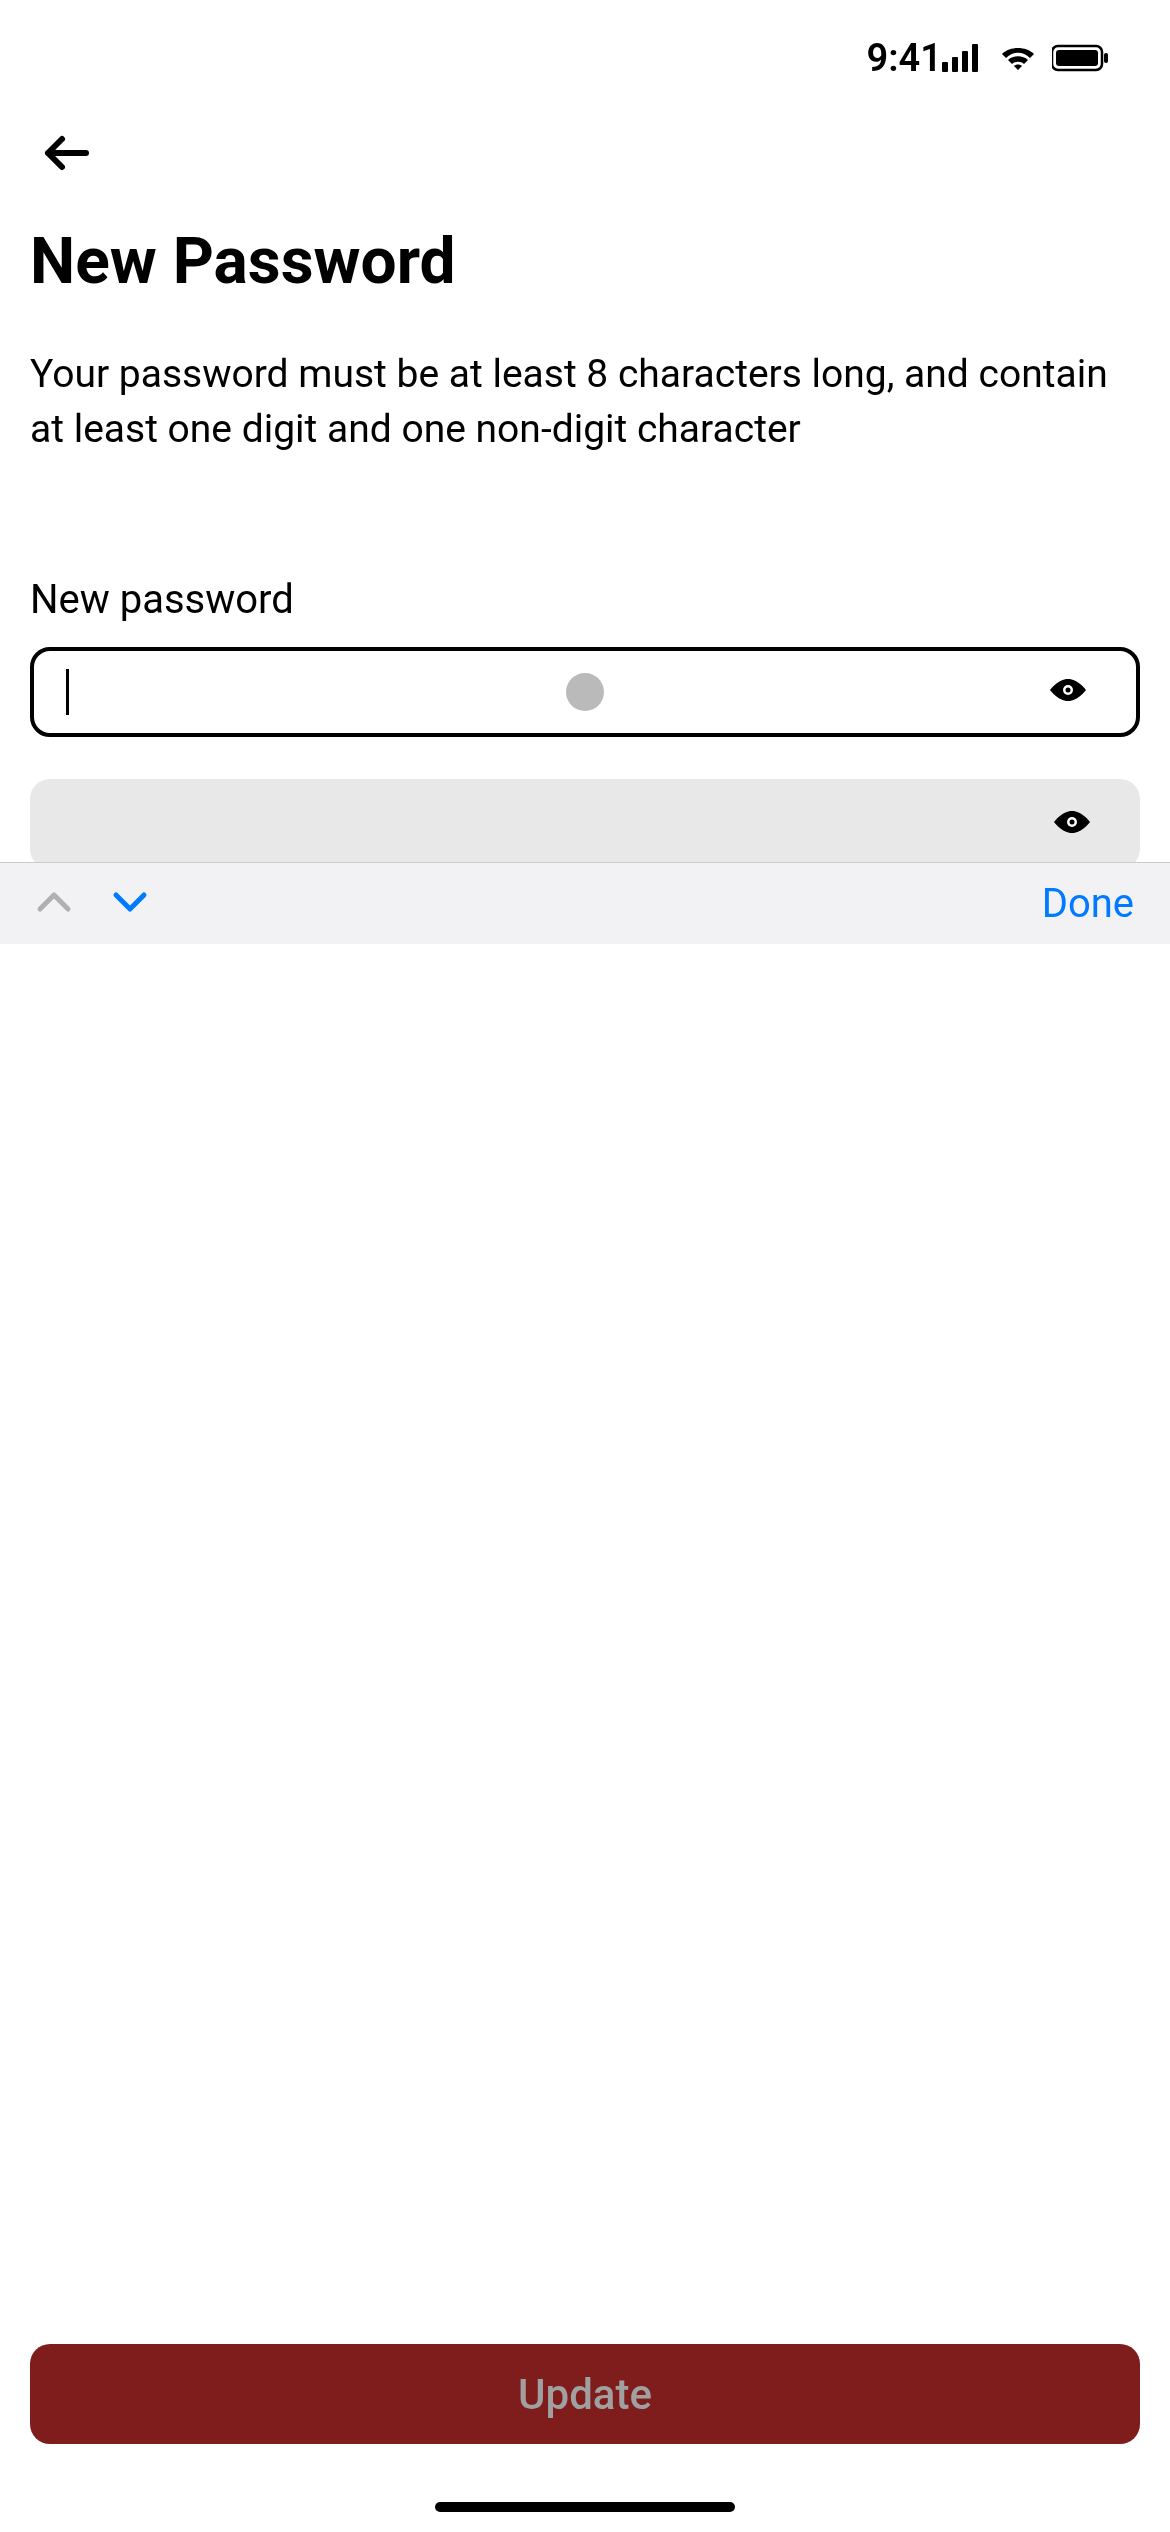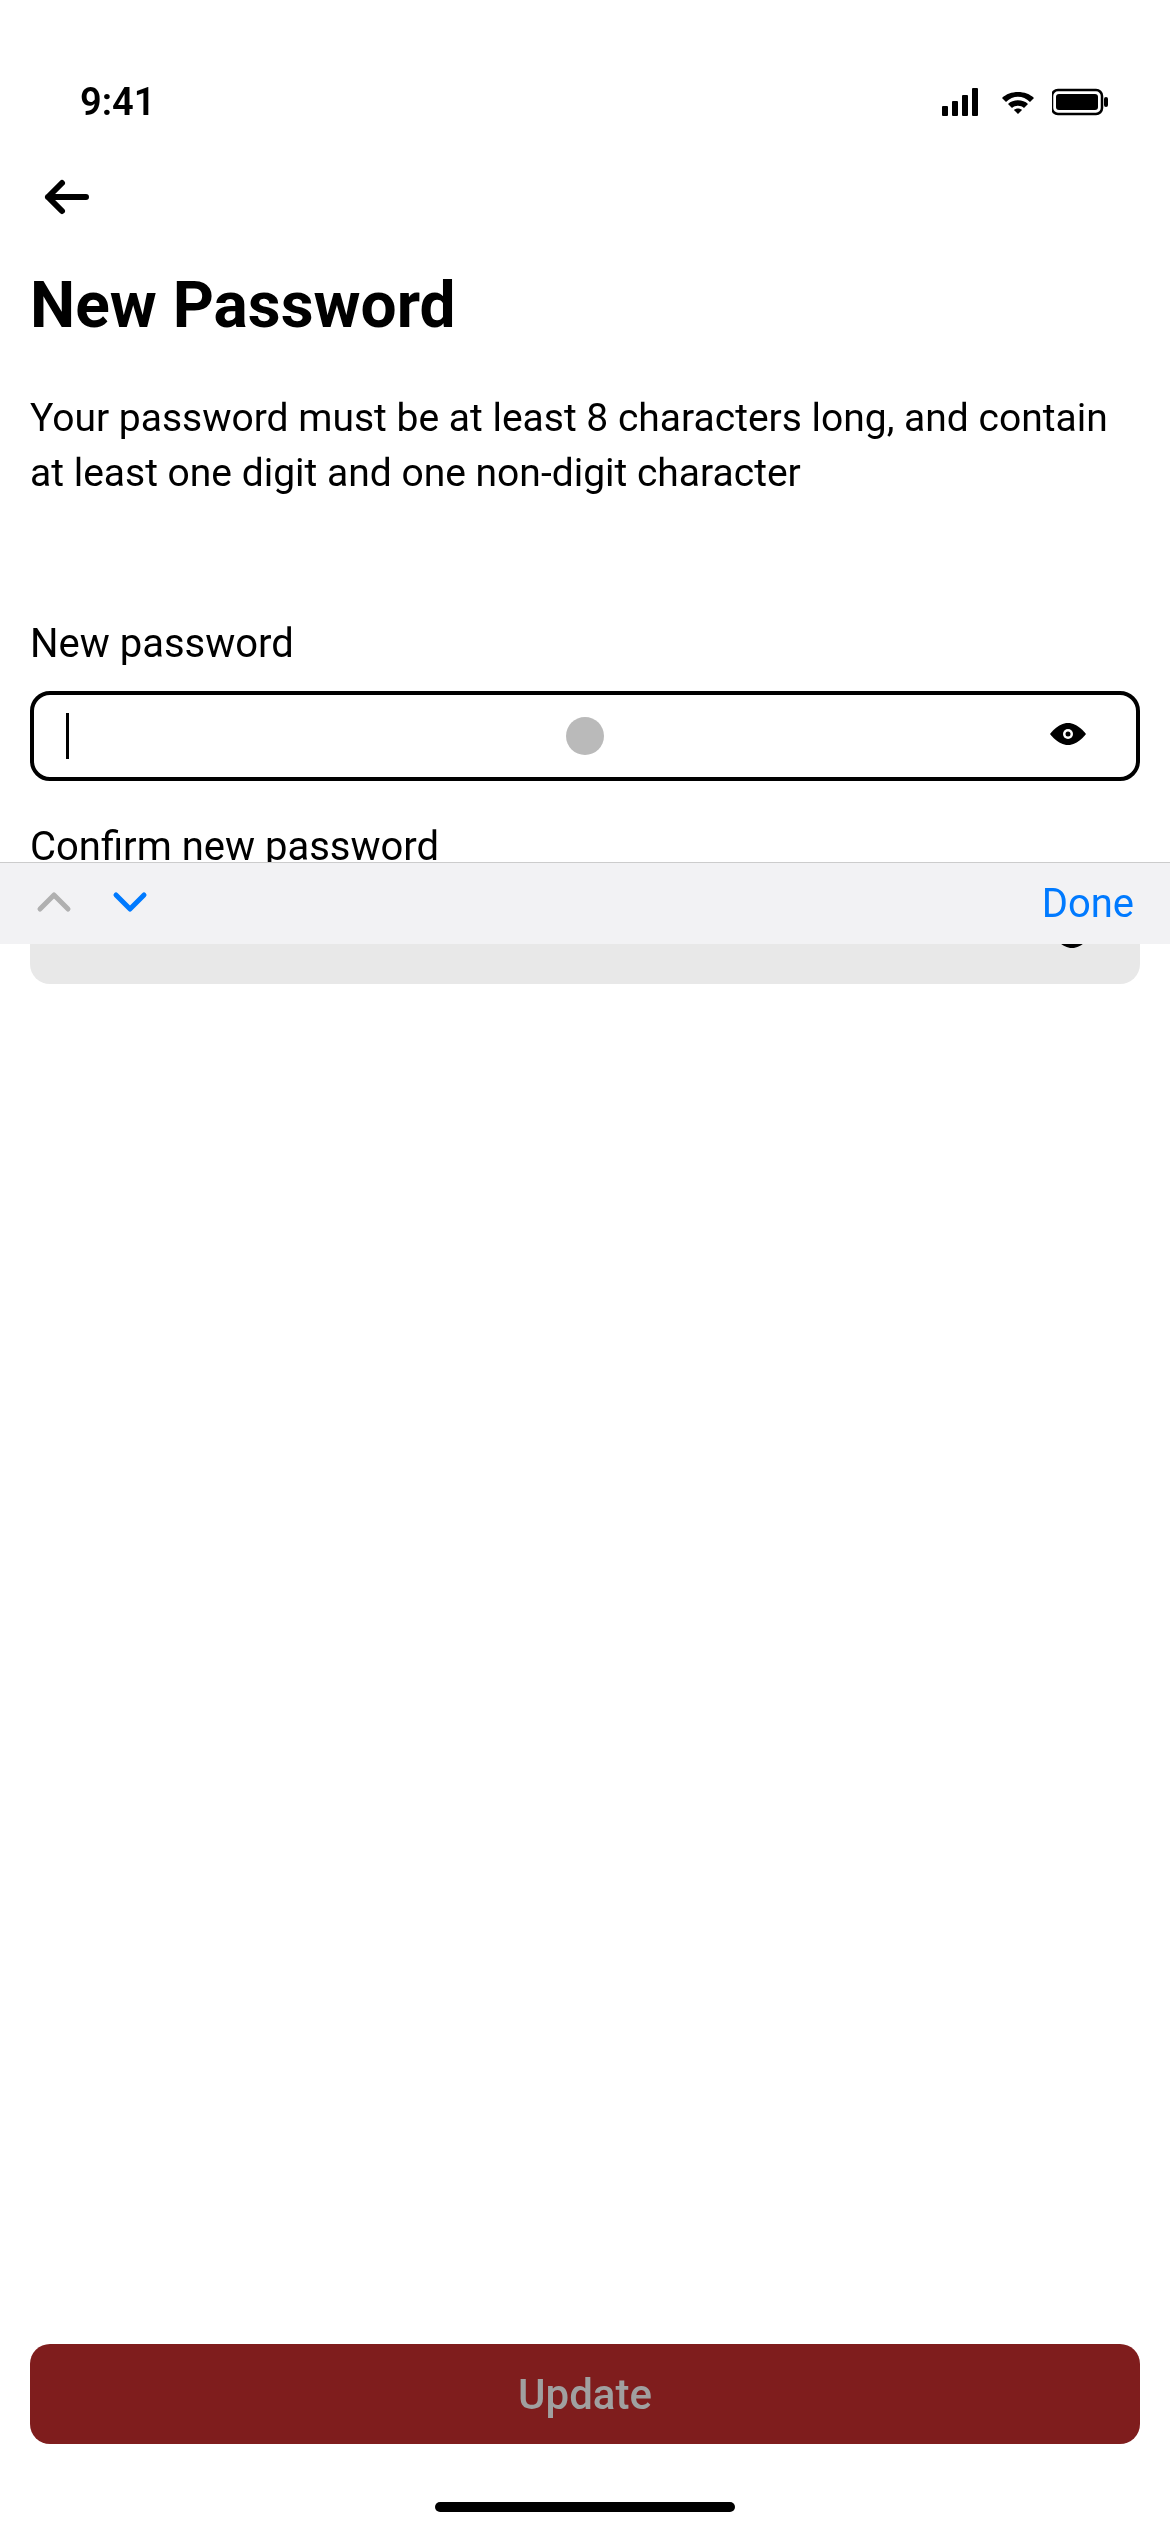--- a/index.html
+++ b/index.html
@@ -10,25 +10,24 @@
     }
     body {
       width: 1170px;
       height: 2532px;
       background: #fff;
       position: relative;
       overflow: hidden;
     }
     .status-bar {
       display: flex;
-      justify-content: space-between;
+      justify-content: flex-end;
       align-items: center;
       padding: 35px 60px 20px 80px;
       height: 100px;
-      margin-top: 44px;
     }
     .status-time {
       font-size: 38px;
       font-weight: 600;
     }
     .status-icons {
       display: flex;
       align-items: center;
       gap: 14px;
     }
@@ -204,21 +203,20 @@
       <div class="eye-icon">
         <svg width="40" height="26" viewBox="0 0 40 26">
           <path d="M20 2 C10 2 2 13 2 13 C2 13 10 24 20 24 C30 24 38 13 38 13 C38 13 30 2 20 2 Z" fill="#000"></path>
           <circle cx="20" cy="13" r="5" fill="#fff"></circle>
           <circle cx="20" cy="13" r="2.5" fill="#000"></circle>
         </svg>
       </div>
     </div>
   </div>
 
-  <div class="field-label">Confirm new password</div>
   <div class="input-wrapper">
     <div class="input-box inactive">
       <div class="eye-icon">
         <svg width="40" height="26" viewBox="0 0 40 26">
           <path d="M20 2 C10 2 2 13 2 13 C2 13 10 24 20 24 C30 24 38 13 38 13 C38 13 30 2 20 2 Z" fill="#000"></path>
           <circle cx="20" cy="13" r="5" fill="#fff"></circle>
           <circle cx="20" cy="13" r="2.5" fill="#000"></circle>
         </svg>
       </div>
     </div>

